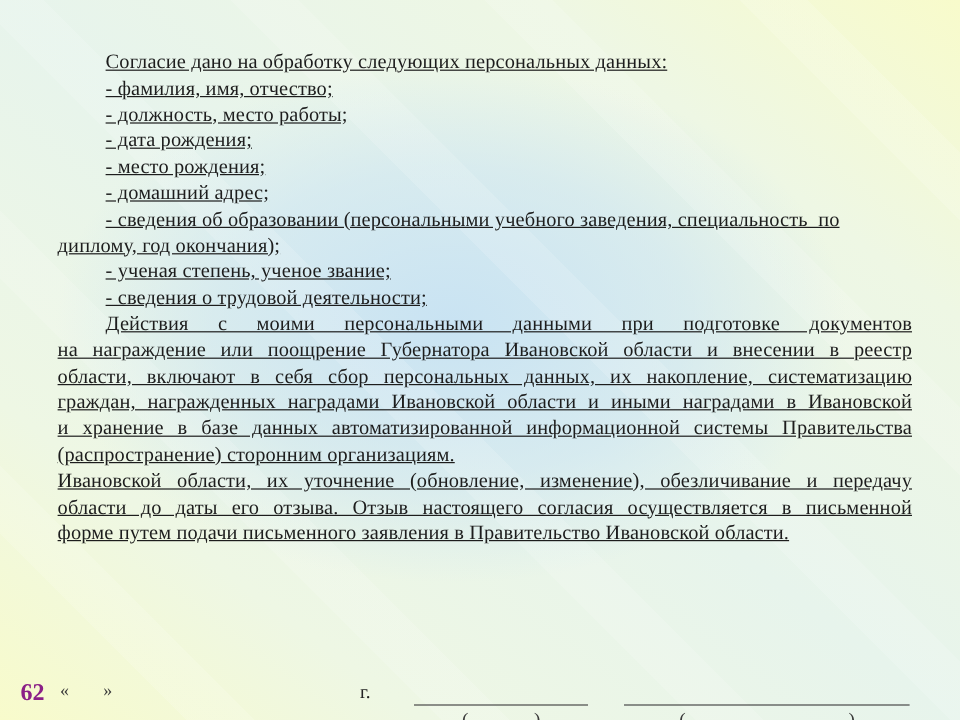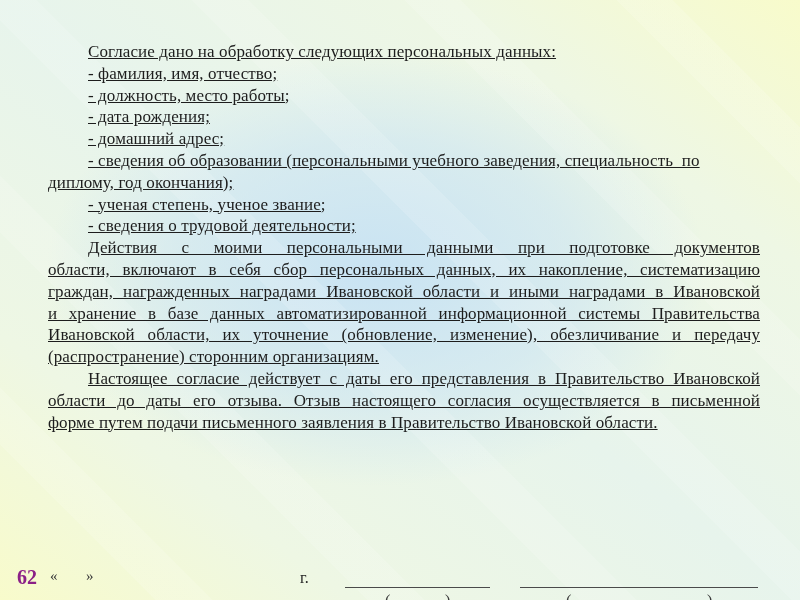--- a/index.html
+++ b/index.html
@@ -92,32 +92,33 @@
 </head>
 <body>
 
 <div class="slide">
 
   <div class="textblock" style="color: rgb(29, 29, 29);">
       <div class="line indent">Согласие дано на обработку следующих персональных данных:</div>
       <div class="line indent">- фамилия, имя, отчество;</div>
       <div class="line indent">- должность, место работы;</div>
       <div class="line indent">- дата рождения;</div>
+      <div class="line indent">- место рождения;</div>
       <div class="line indent">- домашний адрес;</div>
       <div class="line indent">- сведения об образовании (персональными учебного заведения, специальность  по</div>
       <div class="line">диплому, год окончания);</div>
       <div class="line indent">- ученая степень, ученое звание;</div>
       <div class="line indent">- сведения о трудовой деятельности;</div>
       <div class="line indent just">Действия с моими персональными данными при подготовке документов</div>
+      <div class="line just">на награждение или поощрение Губернатора Ивановской области и внесении в реестр</div>
       <div class="line just">области, включают в себя сбор персональных данных, их накопление, систематизацию</div>
       <div class="line just">граждан, награжденных наградами Ивановской области и иными наградами в Ивановской</div>
       <div class="line just">и хранение в базе данных автоматизированной информационной системы Правительства</div>
+      <div class="line">(распространение) сторонним организациям.</div>
       <div class="line just">Ивановской области, их уточнение (обновление, изменение), обезличивание и передачу</div>
-      <div class="line">(распространение) сторонним организациям.</div>
-      <div class="line indent just">Настоящее согласие действует с даты его представления в Правительство Ивановской</div>
       <div class="line just">области до даты его отзыва. Отзыв настоящего согласия осуществляется в письменной</div>
       <div class="line">форме путем подачи письменного заявления в Правительство Ивановской области.</div>
     </div>
 
   <div class="page-number" style="color: rgb(139, 32, 135);">62</div>
 
   <span class="quote quote-open">«</span>
   <span class="quote quote-close">»</span>
 
   <span class="year-abbr">г.</span>

